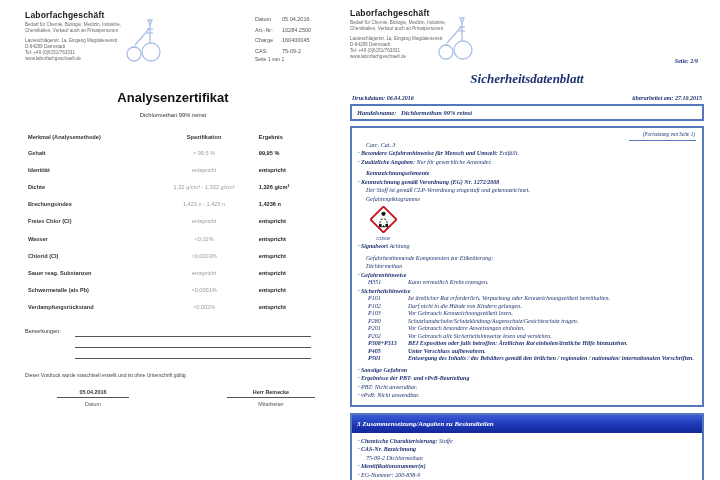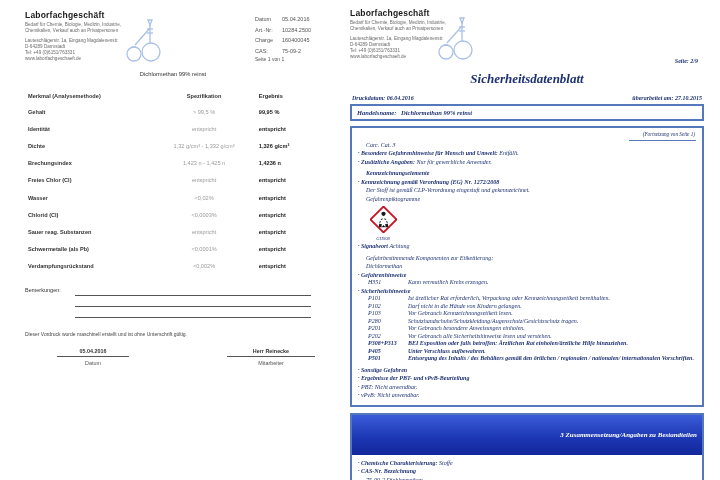--- a/index.html
+++ b/index.html
@@ -74,21 +74,21 @@
   .stmt { display:flex; margin-left:10px; }
   .stmt .code { width:40px; flex:none; }
   .stmt .txt  { flex:1; }
   .stmt.bold .code, .stmt.bold .txt { font-weight:bold; }
 
   .picto-wrap { margin:3px 0 2px 10px; width:30px; text-align:center; }
   .picto-code { font-size:4.6px; line-height:5.5px; }
 
   .box-sec3 { margin-top:6px; padding:0; }
   .sec-bar  { background:linear-gradient(180deg,#3a5cd8 0%, #1c35b2 60%, #12279a 100%);
-              color:#fff; font-size:7px; font-weight:bold; padding:16px 5px;text-align:right; }
+              color:#fff; font-size:7px; font-weight:bold; padding:5px 5px; }
   .sec-body { padding:4px 6px 1px 6px; font-size:6px; line-height:7.5px; }
 </style>
 </head>
 <body>
 
 <div class="canvas">
 
   <section class="page-cert">
 
     <header class="letterhead">
@@ -135,20 +135,21 @@
           </div>
 
           <div class="meta-row">
             <span class="ml">CAS:</span>
             <span class="mv">75-09-2</span>
           </div>
         </div>
       <div class="page-note">Seite 1 von 1</div>
     </header>
 
+    <h1 class="cert-title">Analysenzertifikat</h1>
     <div class="cert-subtitle">Dichlormethan 99% reinst</div>
 
     <table class="cert-table">
       <thead>
         <tr>
           <th class="c-name">Merkmal (Analysemethode)</th>
           <th class="c-spec">Spezifikation</th>
           <th class="c-result">Ergebnis</th>
         </tr>
       </thead>

